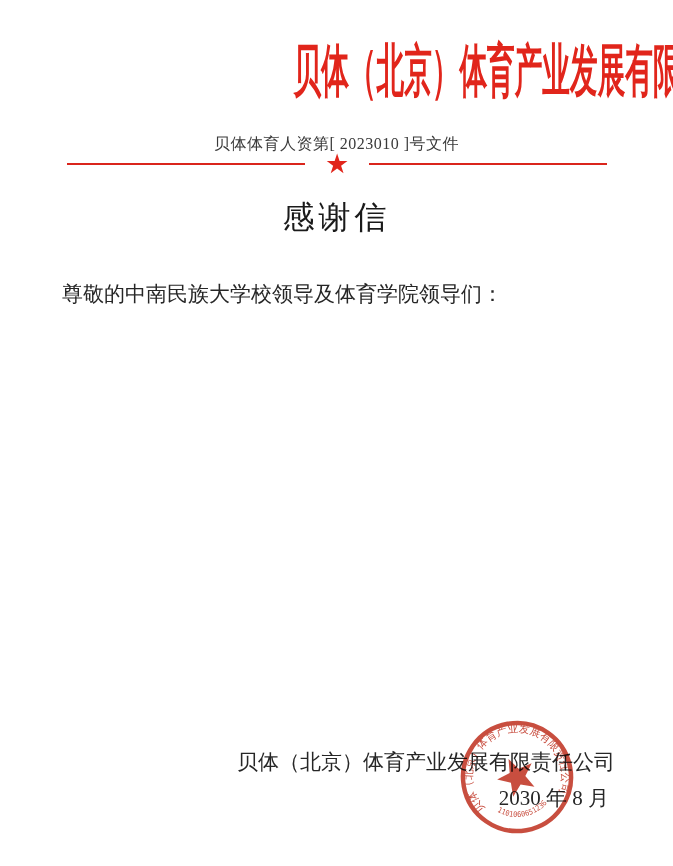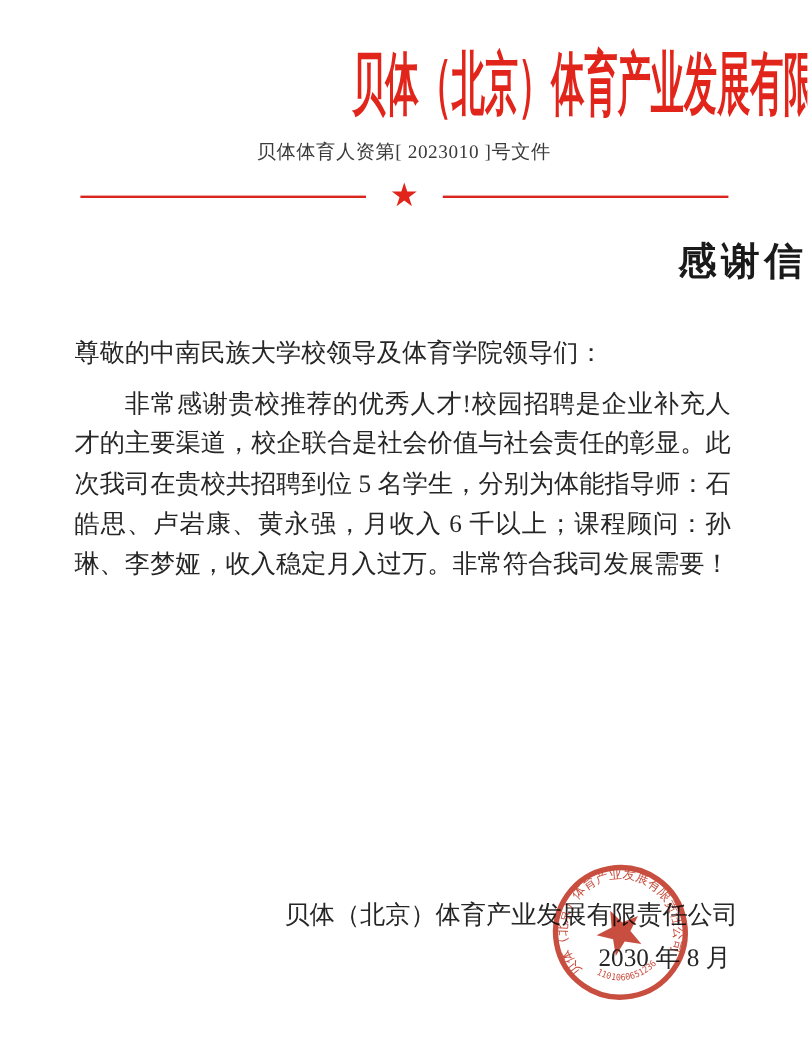--- a/index.html
+++ b/index.html
@@ -22,21 +22,21 @@
     font-family:"Liberation Sans","DejaVu Sans",sans-serif;
     font-weight:bold;
     font-size:57px;
     line-height:64px;
     color:#e1251b;
     transform:scaleX(0.485);
     transform-origin:center center;
     letter-spacing:0px;
   }
   .doc-number{
-    position:absolute;top:117px;left:0;width:673px;
+    position:absolute;top:134px;left:0;width:673px;
     text-align:center;
     font-size:16px;
     color:#3a3a3a;
     letter-spacing:0.5px;
   }
   
   .divider{
     position:absolute;top:149px;left:67px;width:540px;height:30px;
     display:flex;align-items:center;justify-content:space-between;
   }
@@ -45,23 +45,23 @@
   }
   .divider .star{
     color:#e1251b;
     font-family:"DejaVu Sans",sans-serif;
     font-size:27px;line-height:27px;
     transform:translateY(-1px);
   }
   
   .letter-title{
     position:absolute;top:196px;left:0;width:673px;
-    text-align:right;
+    text-align:center;
     font-size:32px;
-    font-weight:700;
+    font-weight:400;
     color:#1a1a1a;
     letter-spacing:4px;
   }
   
   .body-text{
     position:absolute;top:278px;left:62px;width:549px;
     font-size:21px;
     line-height:33.6px;
     text-align:justify;
     text-align-last:left;
@@ -98,21 +98,20 @@
   <div class="divider">
     <div class="rule"></div>
     <div class="star">★</div>
     <div class="rule"></div>
   </div>
 
   <div class="letter-title">感谢信</div>
 
   <div class="body-text">
     <p>尊敬的中南民族大学校领导及体育学院领导们：</p>
-    <p class="indent">非常感谢贵校推荐的优秀人才!校园招聘是企业补充人才的主要渠道，校企联合是社会价值与社会责任的彰显。此次我司在贵校共招聘到位 5 名学生，分别为体能指导师：石皓思、卢岩康、黄永强，月收入 6 千以上；课程顾问：孙琳、李梦娅，收入稳定月入过万。非常符合我司发展需要！</p>
   </div>
 
   <div class="signature">
     <div>贝体（北京）体育产业发展有限责任公司</div>
     <div class="date">2030 年 8 月</div>
   </div>
 
   <svg class="seal" viewBox="-71 -71 142 142">
     <g transform="rotate(-10)">
       <circle cx="0" cy="0" r="54" fill="none" stroke="#c23a2a" stroke-width="4.5"></circle>

